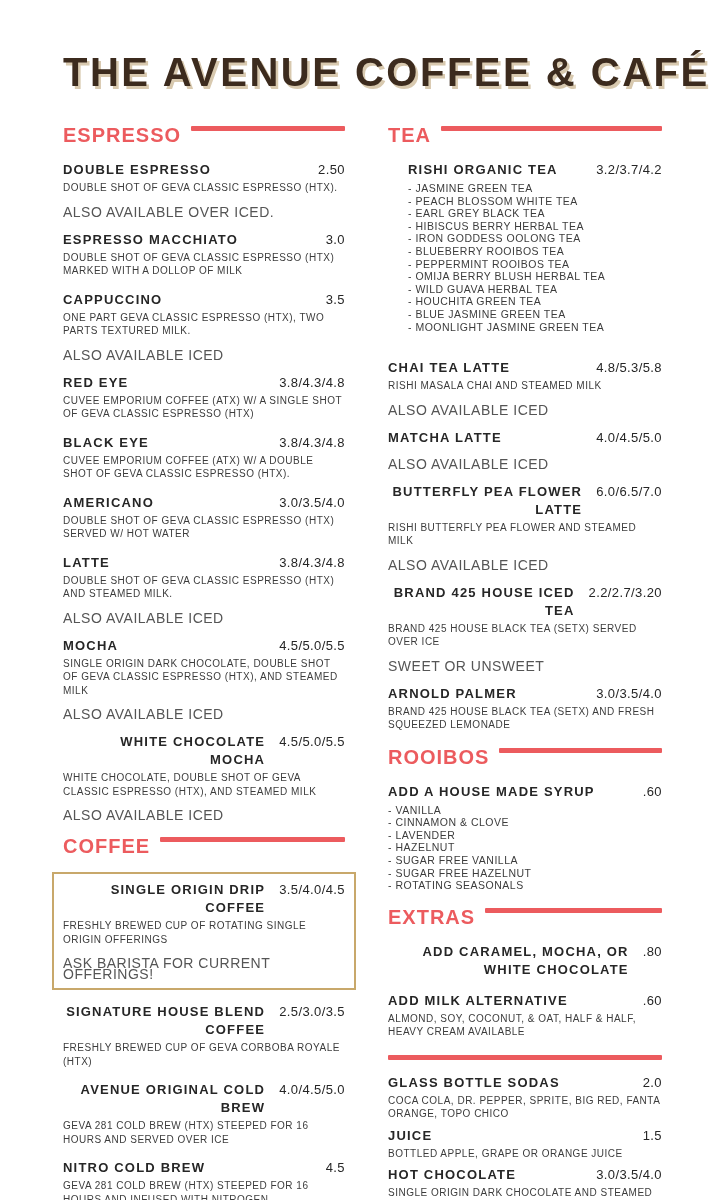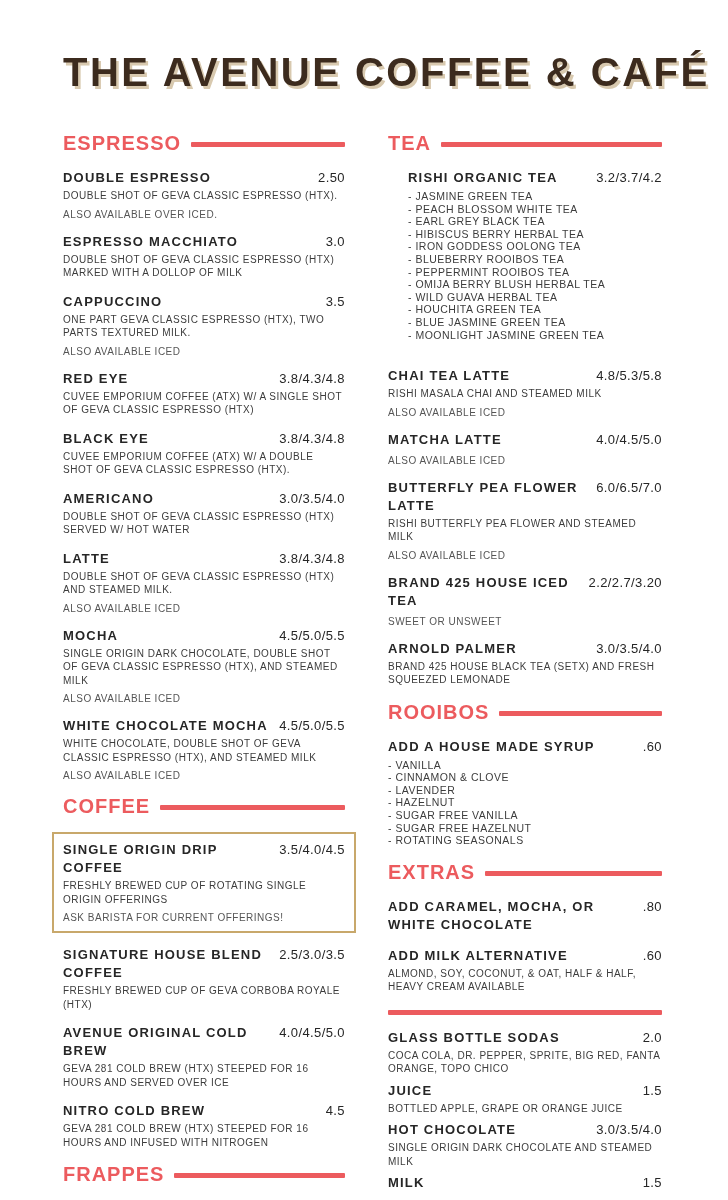--- a/index.html
+++ b/index.html
@@ -24,53 +24,53 @@
     color:var(--title);
     text-shadow:2.5px 2.5px 0 var(--title-shadow);
     white-space:nowrap;
   }
   .cols{display:flex;gap:43px;align-items:flex-start;}
   .col{display:block;}
   .col-left{width:282px;}
   .col-right{width:274px;}
 
   .menu-section{margin:0 0 6px 0;}
-  .sec-head{display:flex;align-items:center;gap:10px;margin:12px 0 14px 0;}
+  .sec-head{display:flex;align-items:flex-start;gap:10px;margin:4px 0 14px 0;}
   .sec-title{
     color:var(--accent);font-size:20px;font-weight:700;letter-spacing:1px;
     white-space:nowrap;line-height:24px;
   }
   .sec-rule{flex:1;height:5px;background:var(--accent);margin-top:3px;border-radius:1px;}
 
   .menu-item{margin:0 0 13px 0;}
   .menu-item.mb-lg{margin-bottom:26px;margin-left:20px;}
   .compact .menu-item{margin-bottom:6px;}
 
-  .item-row{display:flex;justify-content:space-between;gap:0;}
+  .item-row{display:flex;justify-content:space-between;gap:14px;text-align:right;}
   .item-name{
     font-size:13px;font-weight:700;letter-spacing:1.2px;line-height:18px;
     color:var(--name);
   }
   .item-price{
     font-size:13px;font-weight:400;letter-spacing:0.4px;line-height:18px;
     color:var(--name);white-space:nowrap;
   }
   .item-desc{
     font-size:10px;letter-spacing:0.5px;line-height:13.5px;
     color:var(--desc);margin-top:2px;
   }
   .item-list{
     list-style:none;margin:3px 0 0 0;padding:0;
     font-size:10.5px;letter-spacing:0.5px;line-height:12.6px;
     color:var(--desc);
   }
   .item-list li::before{content:"- ";}
   .item-note{
-    font-size:10px;letter-spacing:0.5px;line-height:11px;
-    color:var(--note);margin-top:6px;
+    font-size:14px;letter-spacing:0.5px;line-height:11px;
+    color:var(--note);margin-top:12px;
   }
   .menu-item.boxed{
     border:2px solid var(--box);
     padding:7px 9px 8px 9px;
     margin-left:-11px;margin-right:-11px;
     margin-bottom:13px;
   }
 </style>
 </head>
 <body>
@@ -291,20 +291,21 @@
     <div class="item-desc">RISHI BUTTERFLY PEA FLOWER AND STEAMED MILK</div>
 
     <div class="item-note">ALSO AVAILABLE ICED</div>
   </div>
 
   <div class="menu-item">
     <div class="item-row">
       <span class="item-name">BRAND 425 HOUSE ICED TEA</span>
       <span class="item-price">2.2/2.7/3.20</span>
     </div>
+    <div class="item-desc">BRAND 425 HOUSE BLACK TEA (SETX) SERVED OVER ICE</div>
 
     <div class="item-note">SWEET OR UNSWEET</div>
   </div>
 
   <div class="menu-item">
     <div class="item-row">
       <span class="item-name">ARNOLD PALMER</span>
       <span class="item-price">3.0/3.5/4.0</span>
     </div>
     <div class="item-desc">BRAND 425 HOUSE BLACK TEA (SETX) AND FRESH SQUEEZED LEMONADE</div>

